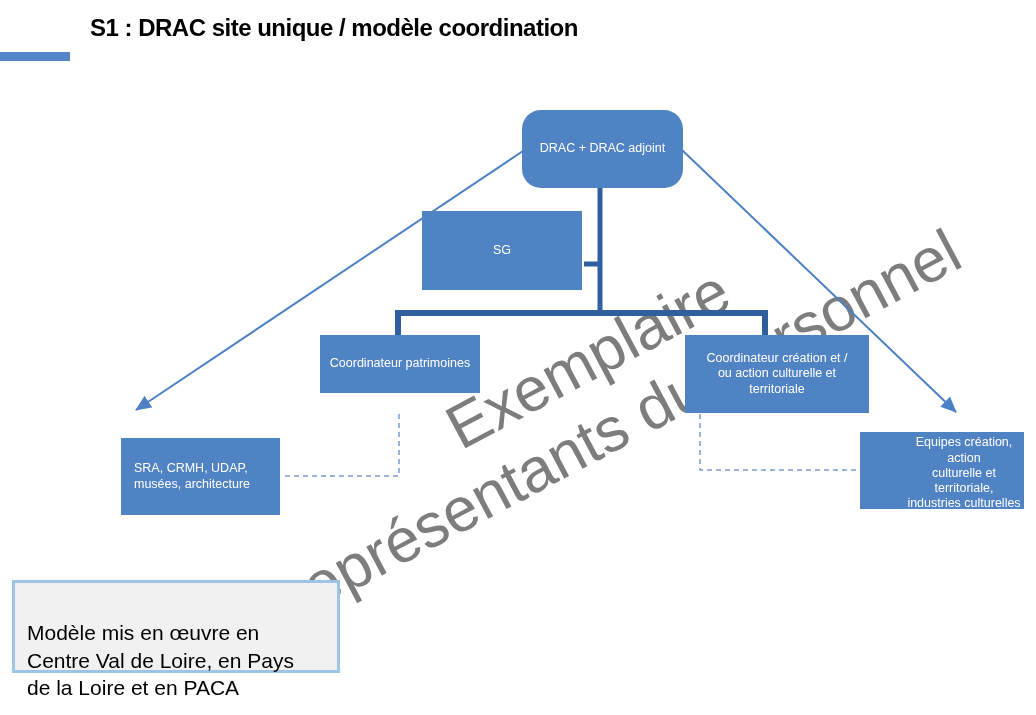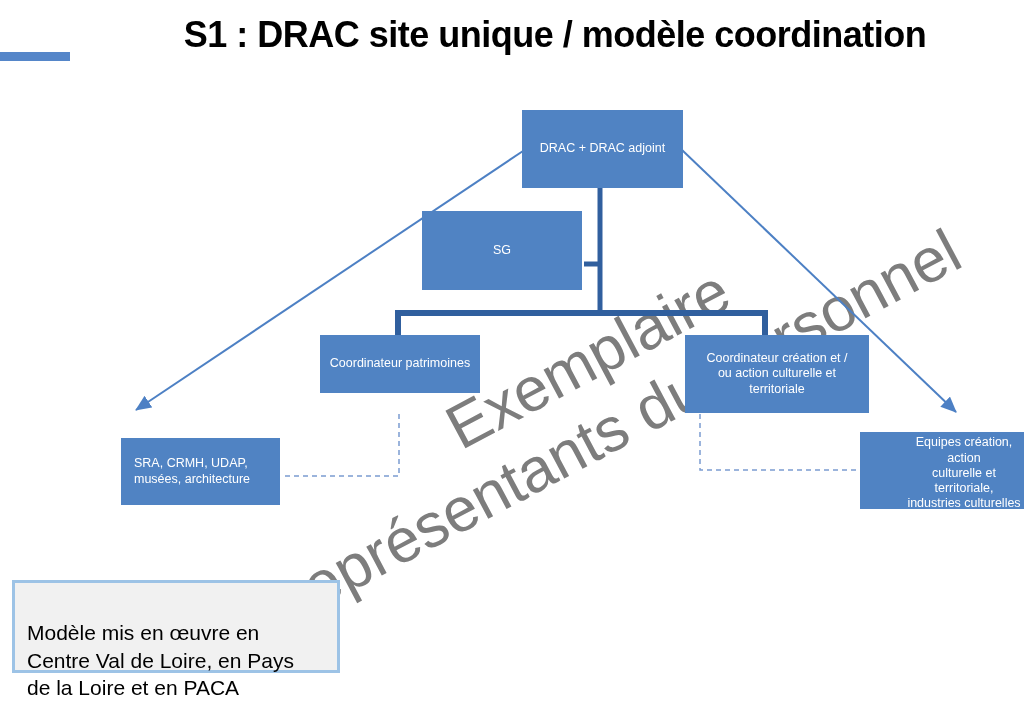--- a/index.html
+++ b/index.html
@@ -10,22 +10,22 @@
     overflow:hidden;
     font-family:"Liberation Sans", sans-serif;
   }
   
   .accent-bar{
     position:absolute;left:0;top:52px;width:70px;height:9px;
     background:#5586c9;
   }
   .slide-title{
     position:absolute;left:90px;top:14px;width:930px;
-    text-align:center;
-    font-size:36px;font-weight:bold;color:#000;
+    text-align:left;
+    font-size:24px;font-weight:bold;color:#000;
     letter-spacing:-0.5px;
     white-space:nowrap;
   }
   
   .watermark{
     position:absolute;left:160px;top:545px;width:930px;
     transform:rotate(-28deg);transform-origin:0 0;
     font-size:62px;line-height:1.18;color:#7d7d7d;
     text-align:center;white-space:nowrap;
     z-index:1;pointer-events:none;
@@ -35,25 +35,25 @@
   
   .node{
     position:absolute;z-index:3;
     background:#5083c3;color:#ffffff;
     display:flex;align-items:center;justify-content:center;
     text-align:center;
     font-size:12.5px;line-height:1.22;
     white-space:pre-line;
     box-sizing:border-box;
   }
-  .n-root {left:522px;top:110px;width:161px;height:78px;}
+  .n-root {left:522px;top:110px;width:161px;height:78px;border-radius:19px;}
   .n-sg   {left:422px;top:211px;width:160px;height:79px;}
   .n-coord1{left:320px;top:335px;width:160px;height:58px;padding:0 1px;}
   .n-coord2{left:685px;top:335px;width:184px;height:78px;}
-  .n-team1{left:121px;top:438px;width:159px;height:67px;
+  .n-team1{left:121px;top:438px;width:159px;height:77px;
            justify-content:flex-start;text-align:left;padding-left:13px;}
   .n-team2{left:860px;top:432px;width:164px;height:77px;
            align-items:center;padding-top:6px;padding-left:44px;}
   
   .note-box{
     position:absolute;left:12px;top:580px;width:328px;height:93px;
     box-sizing:border-box;
     background:#f1f1f1;border:3px solid #9dc3e6;
     padding:9px 12px;
     font-size:21px;line-height:1.3;color:#000;

